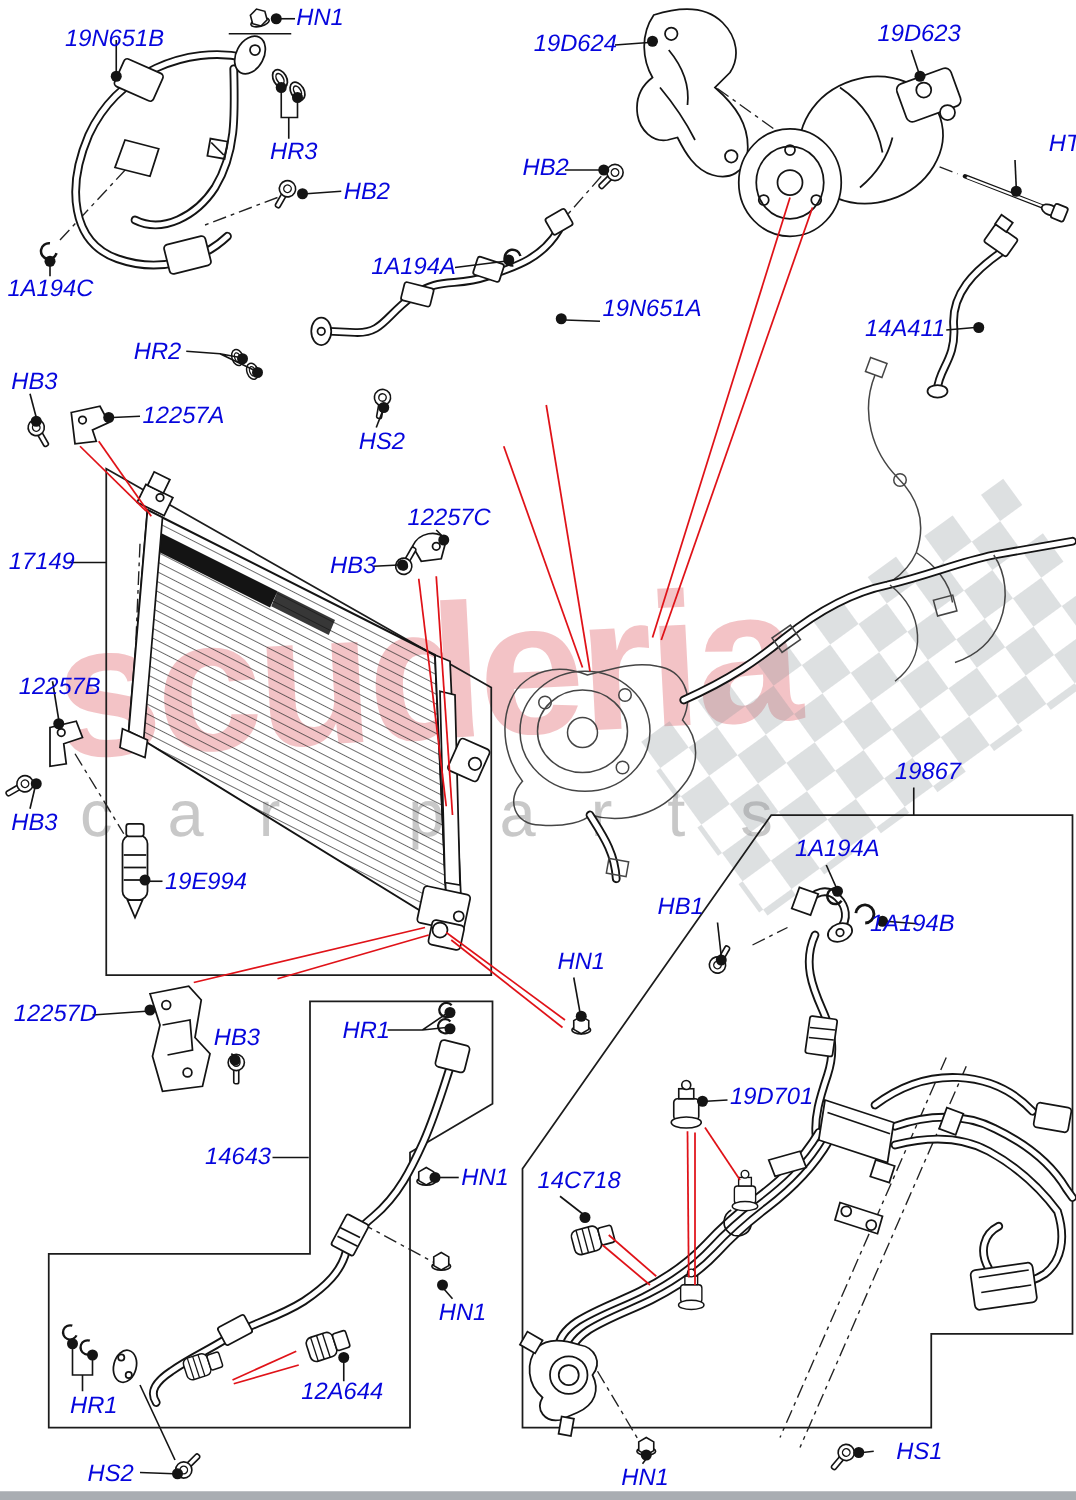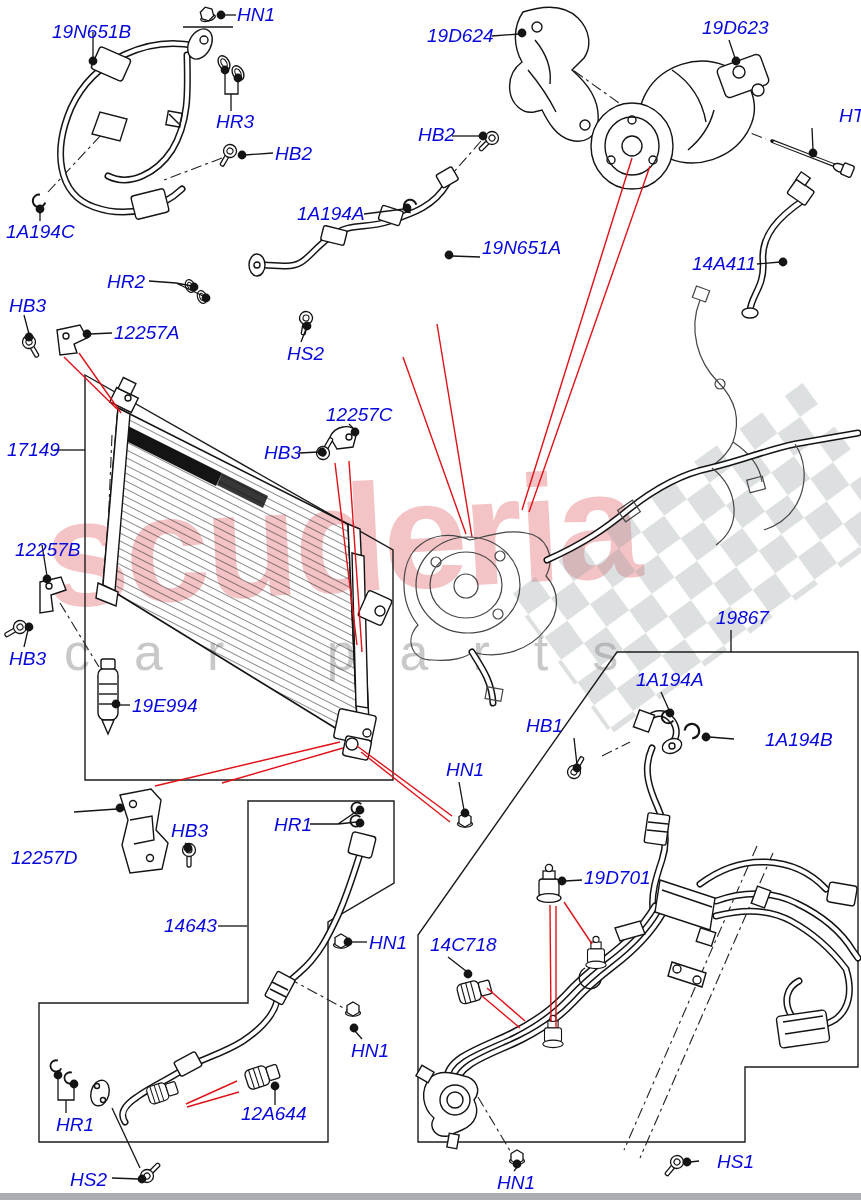--- a/index.html
+++ b/index.html
@@ -464,24 +464,24 @@
       <div class="callout" style="left: 287px; top: 344px;">HS2</div>
       <div class="callout" style="left: 326px; top: 405px;">12257C</div>
       <div class="callout" style="left: 264px; top: 443px;">HB3</div>
       <div class="callout" style="left: 7px; top: 440px;">17149</div>
       <div class="callout" style="left: 15px; top: 500px; margin-top: 40px;">12257B</div>
       <div class="callout" style="left: 9px; top: 649px;">HB3</div>
       <div class="callout" style="left: 132px; top: 696px;">19E994</div>
       <div class="callout" style="left: 716px; top: 608px;">19867</div>
       <div class="callout" style="left: 636px; top: 670px;">1A194A</div>
       <div class="callout" style="left: 526px; top: 716px;">HB1</div>
-      <div class="callout" style="left: 765px; top: 730px;">1A194B</div>
+      <div class="callout" style="left: 696px; top: 730px;">1A194B</div>
       <div class="callout" style="left: 446px; top: 760px;">HN1</div>
       <div class="callout" style="left: 584px; top: 868px;">19D701</div>
-      <div class="callout" style="left: 11px; top: 848px;">12257D</div>
+      <div class="callout" style="left: 11px; top: 802px;">12257D</div>
       <div class="callout" style="left: 171px; top: 821px;">HB3</div>
       <div class="callout" style="left: 274px; top: 815px;">HR1</div>
       <div class="callout" style="left: 164px; top: 916px;">14643</div>
       <div class="callout" style="left: 369px; top: 933px;">HN1</div>
       <div class="callout" style="left: 351px; top: 1041px;">HN1</div>
       <div class="callout" style="left: 430px; top: 935px;">14C718</div>
       <div class="callout" style="left: 56px; top: 1115px;">HR1</div>
       <div class="callout" style="left: 241px; top: 1104px; text-align: center;">12A644</div>
       <div class="callout" style="left: 70px; top: 1170px;">HS2</div>
       <div class="callout" style="left: 497px; top: 1173px;">HN1</div>

